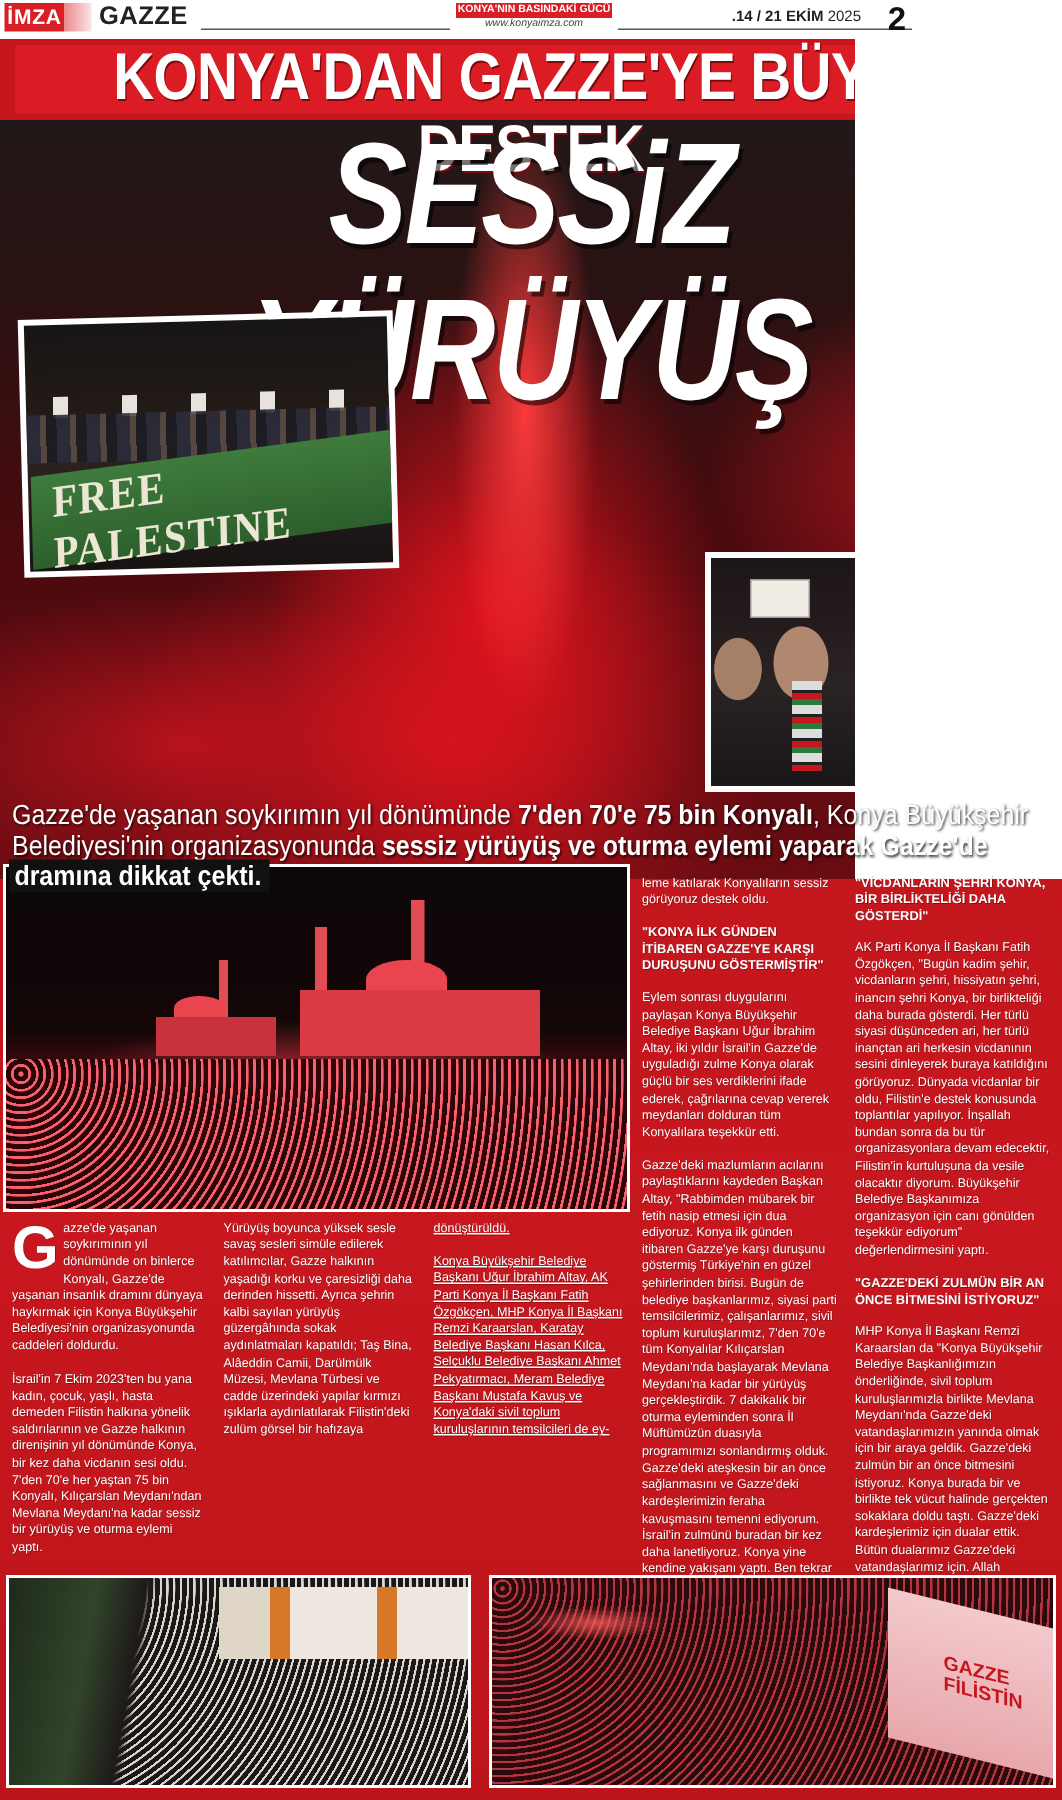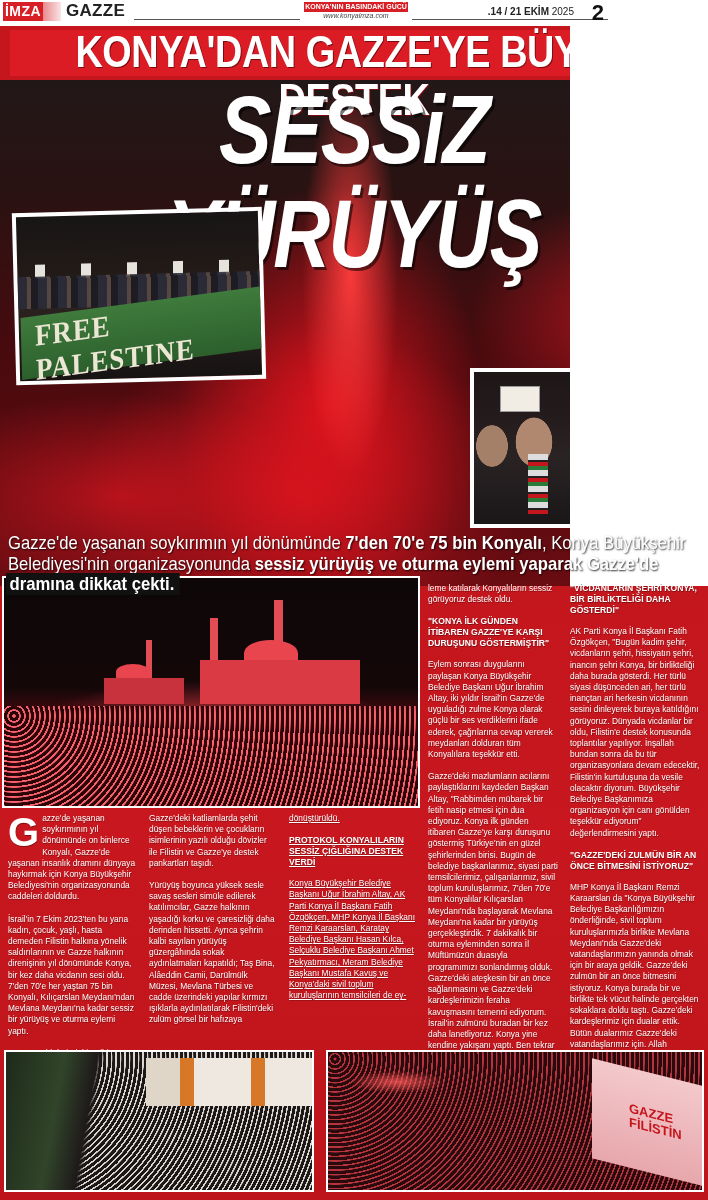--- a/index.html
+++ b/index.html
@@ -187,27 +187,25 @@
 </div>
 <div class="dek-tail">dramına dikkat çekti.</div>
 
 <div class="col c1">
   <p><span class="dropcap">G</span><span>azze'de yaşanan soykırımının yıl dönümünde on binlerce Konyalı, Gazze'de yaşanan insanlık dramını dünyaya haykırmak için Konya Büyükşehir Belediyesi'nin organizasyonunda caddeleri doldurdu.</span></p>
   <p>İsrail'in 7 Ekim 2023'ten bu yana kadın, çocuk, yaşlı, hasta demeden Filistin halkına yönelik saldırılarının ve Gazze halkının direnişinin yıl dönümünde Konya, bir kez daha vicdanın sesi oldu. 7'den 70'e her yaştan 75 bin Konyalı, Kılıçarslan Meydanı'ndan Mevlana Meydanı'na kadar sessiz bir yürüyüş ve oturma eylemi yaptı.</p>
   <p>Konya caddelerindeki tarihi eylemde vatandaşlar ellerinde</p>
 </div>
 
 <div class="col c2">
-  <p>Gazze'deki katliamlarda şehit düşen bebeklerin ve çocukların isimlerinin yazılı olduğu dövizler ile Filistin ve Gazze'ye destek pankartları taşıdı.</p>
   <p>Yürüyüş boyunca yüksek sesle savaş sesleri simüle edilerek katılımcılar, Gazze halkının yaşadığı korku ve çaresizliği daha derinden hissetti. Ayrıca şehrin kalbi sayılan yürüyüş güzergâhında sokak aydınlatmaları kapatıldı; Taş Bina, Alâeddin Camii, Darülmülk Müzesi, Mevlana Türbesi ve cadde üzerindeki yapılar kırmızı ışıklarla aydınlatılarak Filistin'deki zulüm görsel bir hafızaya</p>
 </div>
 
 <div class="col c3">
   <p>dönüştürüldü.</p>
-  <h4>PROTOKOL KONYALILARIN SESSİZ ÇIĞLIĞINA DESTEK VERDİ</h4>
   <p>Konya Büyükşehir Belediye Başkanı Uğur İbrahim Altay, AK Parti Konya İl Başkanı Fatih Özgökçen, MHP Konya İl Başkanı Remzi Karaarslan, Karatay Belediye Başkanı Hasan Kılca, Selçuklu Belediye Başkanı Ahmet Pekyatırmacı, Meram Belediye Başkanı Mustafa Kavuş ve Konya'daki sivil toplum kuruluşlarının temsilcileri de ey-</p>
 </div>
 
 <div class="col c4">
   <p>leme katılarak Konyalıların sessiz görüyoruz destek oldu.</p>
   <h4>"KONYA İLK GÜNDEN İTİBAREN GAZZE'YE KARŞI DURUŞUNU GÖSTERMİŞTİR"</h4>
   <p>Eylem sonrası duygularını paylaşan Konya Büyükşehir Belediye Başkanı Uğur İbrahim Altay, iki yıldır İsrail'in Gazze'de uyguladığı zulme Konya olarak güçlü bir ses verdiklerini ifade ederek, çağrılarına cevap vererek meydanları dolduran tüm Konyalılara teşekkür etti.</p>
   <p>Gazze'deki mazlumların acılarını paylaştıklarını kaydeden Başkan Altay, "Rabbimden mübarek bir fetih nasip etmesi için dua ediyoruz. Konya ilk günden itibaren Gazze'ye karşı duruşunu göstermiş Türkiye'nin en güzel şehirlerinden birisi. Bugün de belediye başkanlarımız, siyasi parti temsilcilerimiz, çalışanlarımız, sivil toplum kuruluşlarımız, 7'den 70'e tüm Konyalılar Kılıçarslan Meydanı'nda başlayarak Mevlana Meydanı'na kadar bir yürüyüş gerçekleştirdik. 7 dakikalık bir oturma eyleminden sonra İl Müftümüzün duasıyla programımızı sonlandırmış olduk. Gazze'deki ateşkesin bir an önce sağlanmasını ve Gazze'deki kardeşlerimizin feraha kavuşmasını temenni ediyorum. İsrail'in zulmünü buradan bir kez daha lanetliyoruz. Konya yine kendine yakışanı yaptı. Ben tekrar tüm Konyalılara gösterdikleri hassasiyet için tekrar teşekkür ediyorum. Rabbim sizlerden razı olsun" ifadelerini kullandı.</p>
 </div>
 

